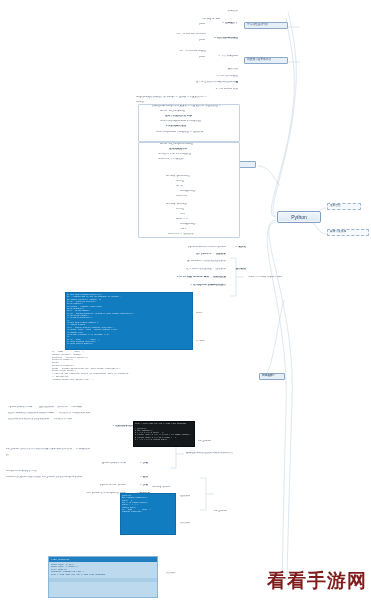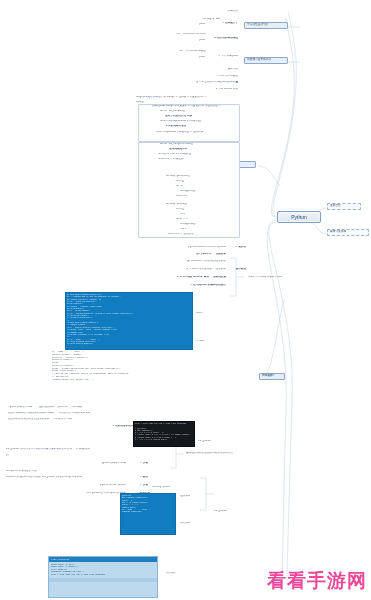--- a/index.html
+++ b/index.html
@@ -144,21 +144,21 @@
     line-height:2.75px;
     color:#46586c;
     white-space:nowrap;
   }
 
   .watermark{
     position:absolute;
     right:4px;bottom:6px;
     font-size:19px;
     font-weight:bold;
-    color:#ec4899;
+    color:#7f1d1d;
     letter-spacing:1px;
     font-family:"DejaVu Sans",sans-serif;
   }
 </style>
 </head>
 <body>
 
 <div id="canvas">
 
   <svg class="links" viewBox="0 0 371 600">

